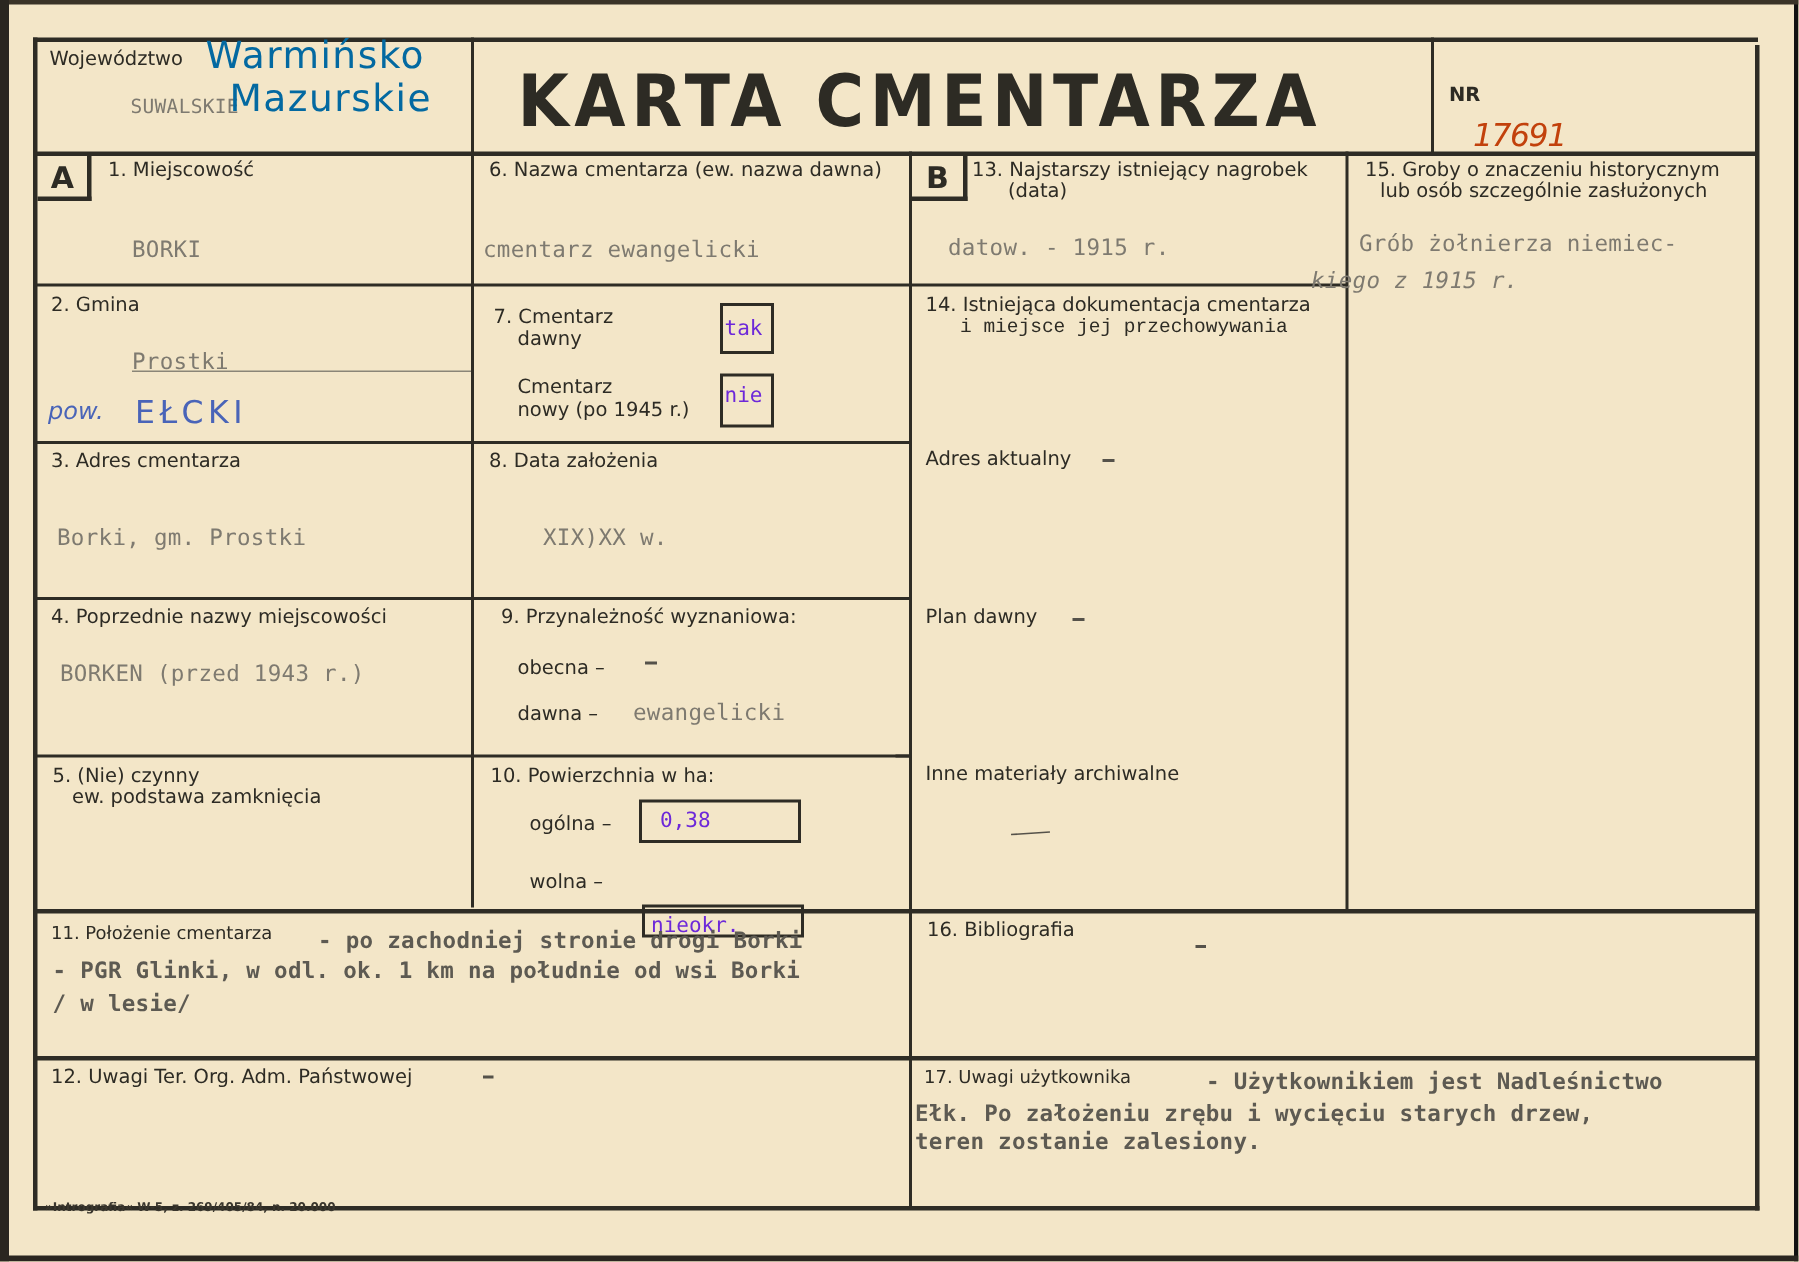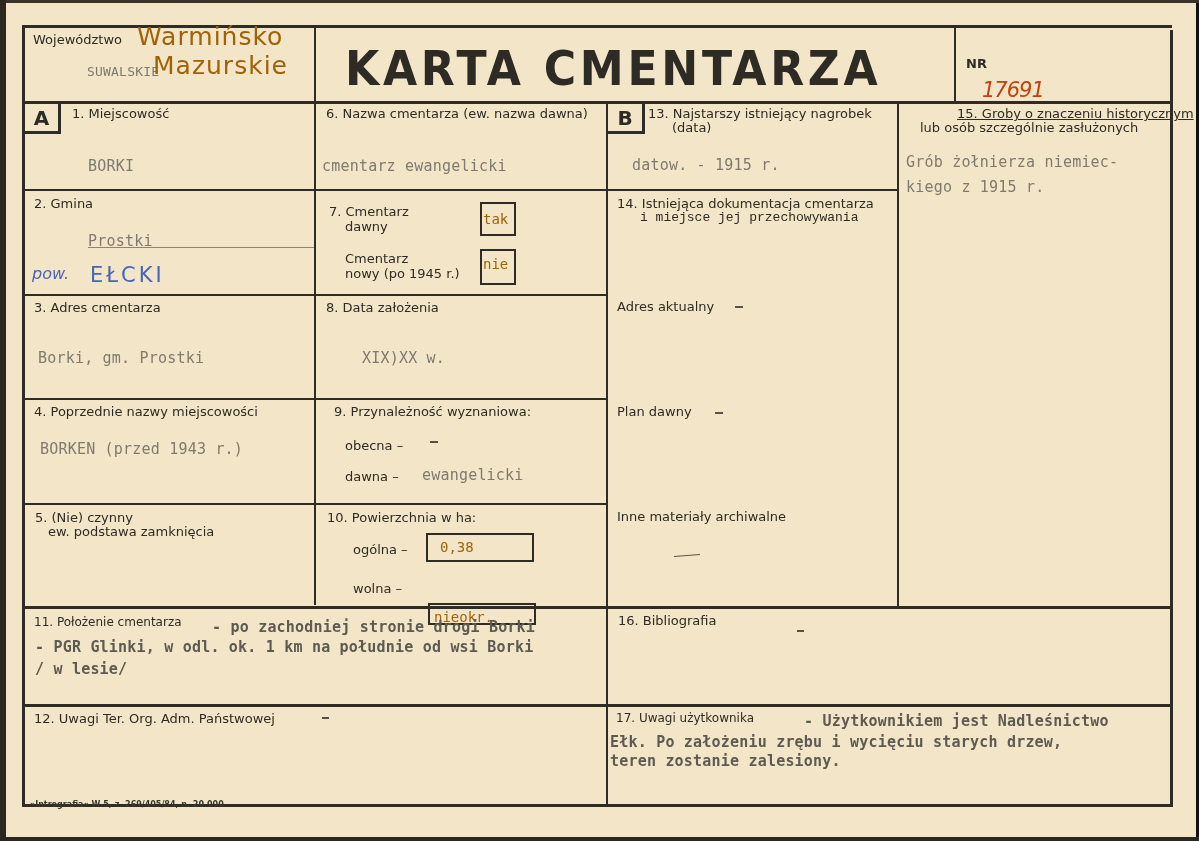--- a/index.html
+++ b/index.html
@@ -26,40 +26,40 @@
   .lbl {
     position: absolute; font-size: 13px; line-height: 15px; color: #2d2b24;
     white-space: nowrap;
   }
   .typed {
     position: absolute; font-family: "DejaVu Sans Mono", "Liberation Mono", monospace;
     font-size: 15px; color: #7e7a70; white-space: nowrap; letter-spacing: 0.2px;
   }
   .typed.dark { color: #5d5a52; font-weight: bold; font-size: 15px; }
   .stamp {
-    position: absolute; color: #a16207; font-size: 25px; font-family: "DejaVu Sans", sans-serif;
+    position: absolute; color: #0369a1; font-size: 25px; font-family: "DejaVu Sans", sans-serif;
     letter-spacing: 1px; line-height: 28px; white-space: nowrap;
   }
   .hand {
     position: absolute; color: #4964b8; font-family: "DejaVu Sans", sans-serif; font-style: italic;
     white-space: nowrap;
   }
   .title {
     position: absolute; left: 345px; top: 40px; font-size: 48px; font-weight: bold;
     letter-spacing: 4px; color: #2d2b24; font-family: "DejaVu Sans", sans-serif; line-height: 56px;
     transform: scaleX(0.92); transform-origin: left top;
   }
   .letterbox {
     position: absolute; border-right: 3px solid #2e2c25; border-bottom: 3px solid #2e2c25;
     font-weight: bold; font-size: 20px; display: flex; align-items: center; justify-content: center;
     color: #2d2b24; box-sizing: border-box;
   }
   .valbox {
     position: absolute; border: 2px solid #2e2c25; border-top-width: 2px; box-sizing: border-box;
-    font-family: "DejaVu Sans Mono", monospace; font-size: 14px; color: #a16207; padding-left: 4px;
+    font-family: "DejaVu Sans Mono", monospace; font-size: 14px; color: #6d28d9; padding-left: 4px;
     line-height: 24px; white-space: nowrap; overflow: hidden;
   }
   .dash { position: absolute; background: #55524a; height: 2px; }
   .footer { position: absolute; left: 30px; top: 800px; font-size: 8px; color: #3a362d; white-space: nowrap; font-weight: bold;}
 </style>
 </head>
 <body>
 
 <div class="paper"></div>
 <div class="paper-top"></div>
@@ -157,24 +157,24 @@
 <div class="line h" style="left:597px; top:294px; width:11px;"></div>
 <div class="lbl" style="left:617px; top:299px;">Adres aktualny</div>
 <div class="dash" style="left:735px; top:306px; width:8px;"></div>
 <div class="line h" style="left:597px; top:398px; width:11px;"></div>
 <div class="lbl" style="left:617px; top:404px;">Plan dawny</div>
 <div class="dash" style="left:715px; top:412px; width:8px;"></div>
 <div class="line h" style="left:597px; top:503px; width:11px;"></div>
 <div class="lbl" style="left:617px; top:509px;">Inne materiały archiwalne</div>
 <div class="line" style="left:674px; top:555px; width:26px; height:1px; background:#55524a; transform:rotate(-4deg);"></div>
 
-<div class="lbl" style="left:957px; top:106px;text-decoration:underline;">15. Groby o znaczeniu historycznym</div>
+<div class="lbl" style="left:910px; top:106px;">15. Groby o znaczeniu historycznym</div>
 <div class="lbl" style="left:920px; top:120px;">lub osób szczególnie zasłużonych</div>
 <div class="typed" style="left:906px; top:153px;">Grób żołnierza niemiec-</div>
-<div class="typed" style="left:906px; top:178px;">kiego z 1915 r.</div>
+<div class="typed" style="left:874px; top:178px;font-style:italic;">kiego z 1915 r.</div>
 
 <div class="lbl" style="left:34px; top:615px; font-size:12px;">11. Położenie cmentarza</div>
 <div class="typed dark" style="left:212px; top:618px;">- po zachodniej stronie drogi Borki</div>
 <div class="typed dark" style="left:35px; top:638px;">- PGR Glinki, w odl. ok. 1 km na południe od wsi Borki</div>
 <div class="typed dark" style="left:35px; top:660px;">/ w lesie/</div>
 
 <div class="lbl" style="left:618px; top:613px;">16. Bibliografia</div>
 <div class="dash" style="left:797px; top:630px; width:7px;"></div>
 
 <div class="lbl" style="left:34px; top:711px;">12. Uwagi Ter. Org. Adm. Państwowej</div>

